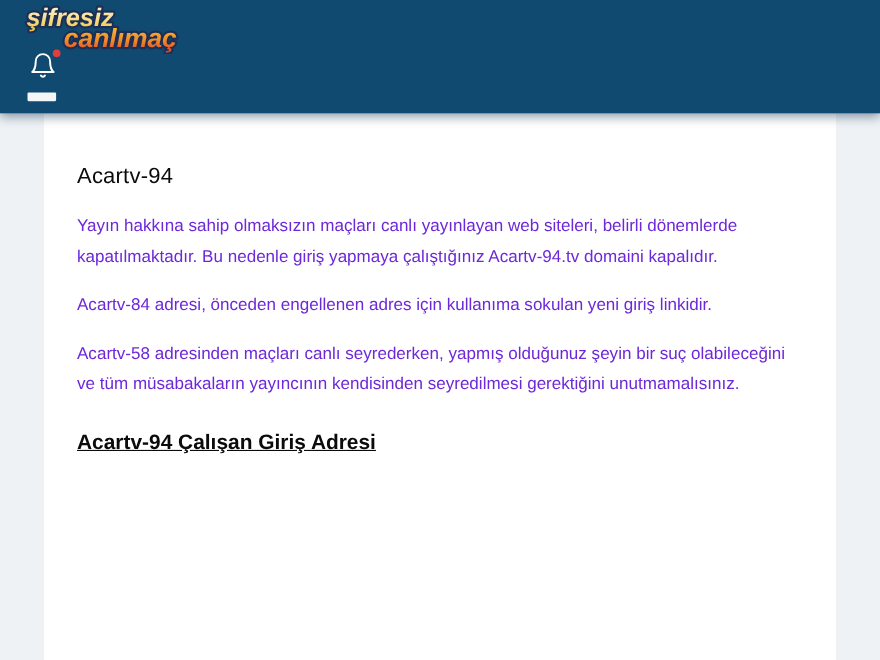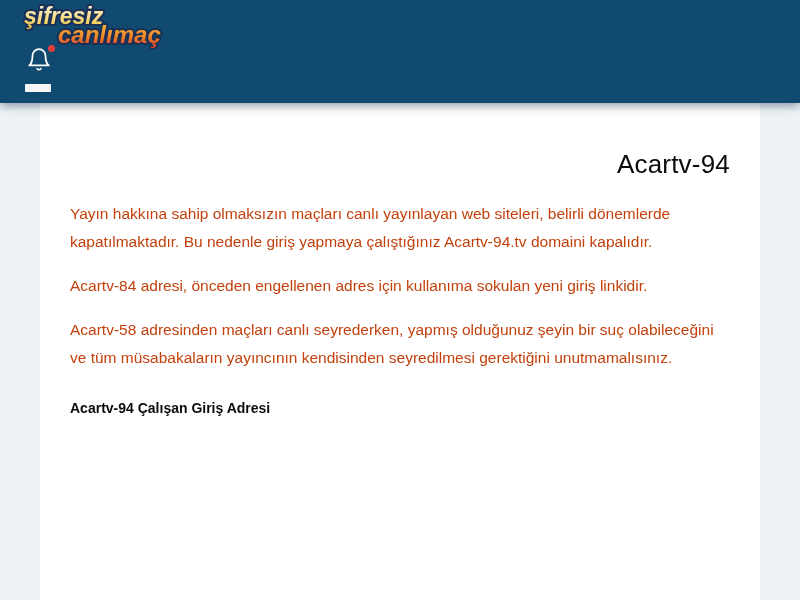--- a/index.html
+++ b/index.html
@@ -50,38 +50,38 @@
   
   .page { width: 800px; height: 497px; background: #EFF2F5; }
   .card {
     width: 720px;
     min-height: 497px;
     margin: 0 auto;
     background: #FFFFFF;
     padding: 46px 30px 40px 30px;
   }
   .card h1 {
-    font-size: 26px;
+    font-size: 20px;
     font-weight: 400;
     color: #0b0b0b;
     letter-spacing: 0.2px;
     margin: 0 0 20px 0;
-    text-align: right;
   }
   .card p {
     font-size: 15.5px;
     line-height: 28px;
-    color: #c2410c;
+    color: #6d28d9;
     margin: 0 0 16px 0;
   }
   .card h2 {
-    font-size: 14px;
+    font-size: 19px;
     font-weight: 700;
     color: #0b0b0b;
     margin: 28px 0 0 0;
+    text-decoration: underline;
   }
 </style>
 </head>
 <body>
 
 <header class="header">
 
   <div class="logo">
     <svg width="180" height="48" viewBox="0 0 180 48">
       <defs>

